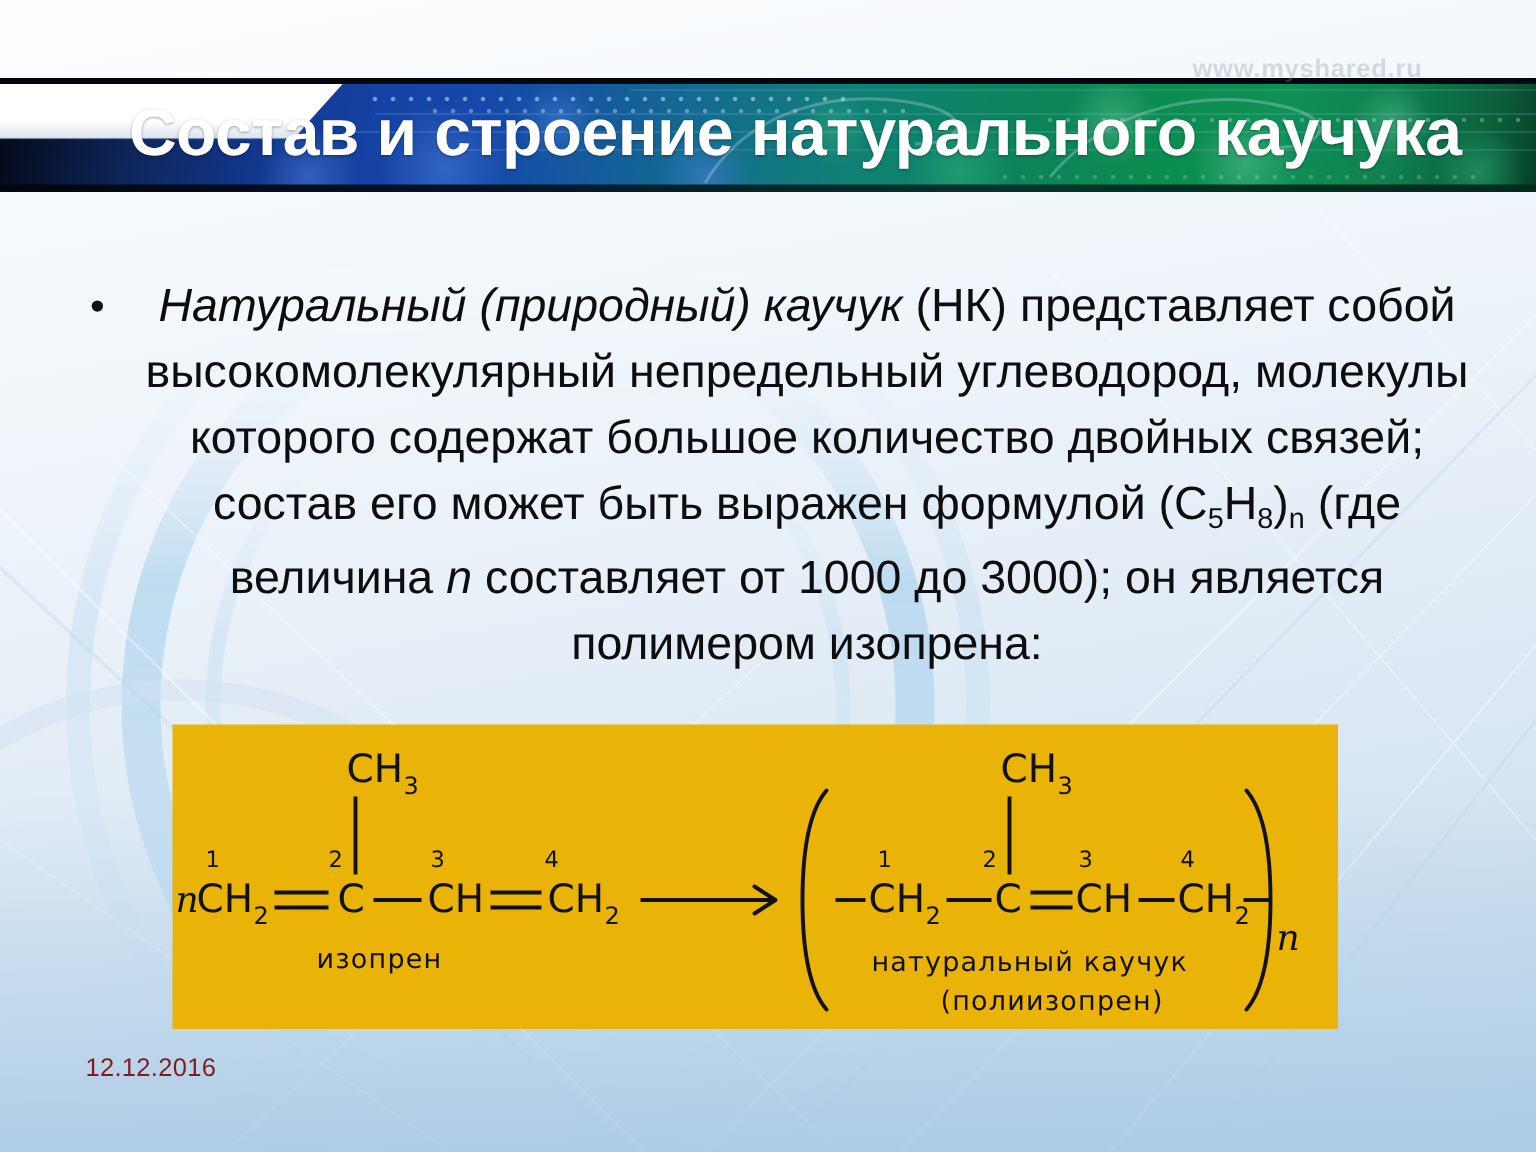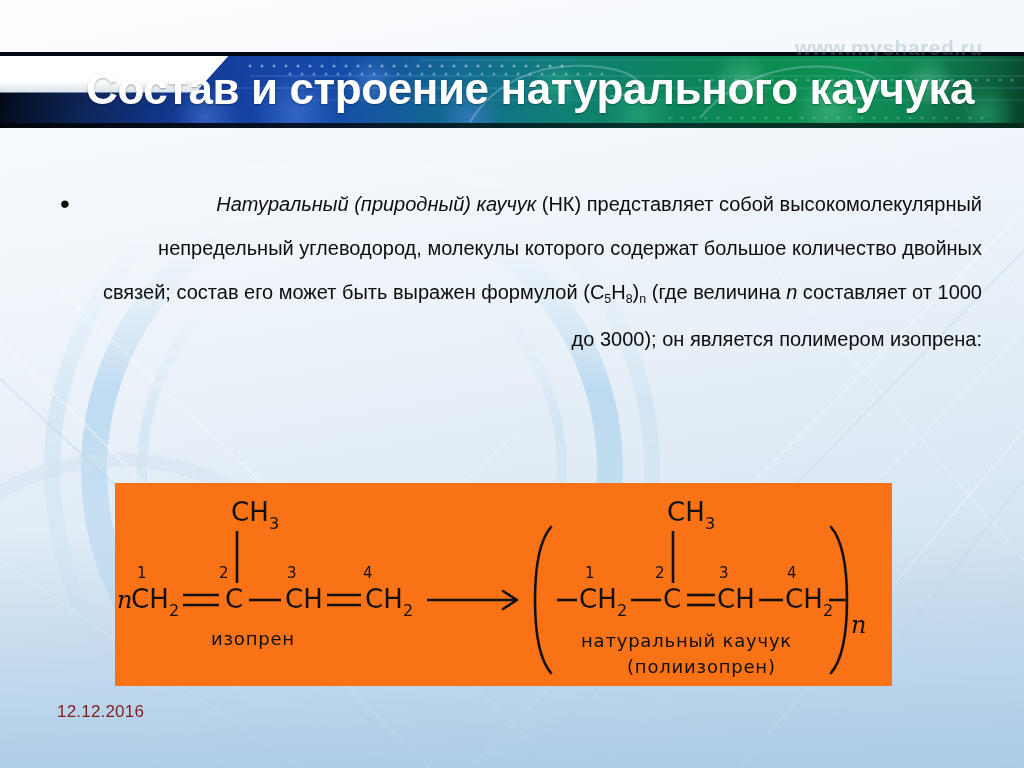--- a/index.html
+++ b/index.html
@@ -65,48 +65,48 @@
     width:960px;height:78px;line-height:78px;
     color:#ffffff;
     font-family:"Liberation Sans","DejaVu Sans",sans-serif;
     font-weight:bold;font-size:44px;letter-spacing:-0.4px;
     white-space:nowrap;
     transform:scaleX(1.0);transform-origin:left center;
     text-shadow:0 1px 2px rgba(0,0,0,.35);
   }
   .watermark{
     position:absolute;left:795px;top:36px;
-    font-size:21px;letter-spacing:.5px;font-weight:bold;
+    font-size:17px;letter-spacing:.5px;font-weight:bold;
     color:rgba(120,150,160,.30);
     white-space:nowrap;
   }
 
   
   .content{
     position:absolute;left:52px;top:182px;width:930px;
   }
   .bullet-row{display:flex;align-items:flex-start;}
   .bullet-dot{
     flex:0 0 auto;width:34px;
     font-size:28px;line-height:44px;color:#111;text-align:left;padding-left:8px;
   }
   .para{
     flex:1 1 auto;
-    font-size:20px;line-height:44px;color:#0d0d0d;
+    font-size:31px;line-height:44px;color:#0d0d0d;
     font-family:"Liberation Sans","DejaVu Sans",sans-serif;
-    text-align:right;
+    text-align:center;
   }
   .para i{font-style:italic;}
   .para sub{font-size:.62em;vertical-align:baseline;position:relative;top:.30em;}
   .nowrap{white-space:nowrap;}
 
   
   .chem-card{
     position:absolute;left:115px;top:483px;width:777px;height:203px;
-    background:#f97316;
+    background:#eab308;
   }
   .chem-inner{position:relative;width:100%;height:100%;}
   .chem-svg{position:absolute;left:0;top:0;}
 
   
   .date{
     position:absolute;left:57px;top:702px;
     font-size:17px;color:#7f1d1d;letter-spacing:.2px;
   }
 </style>

